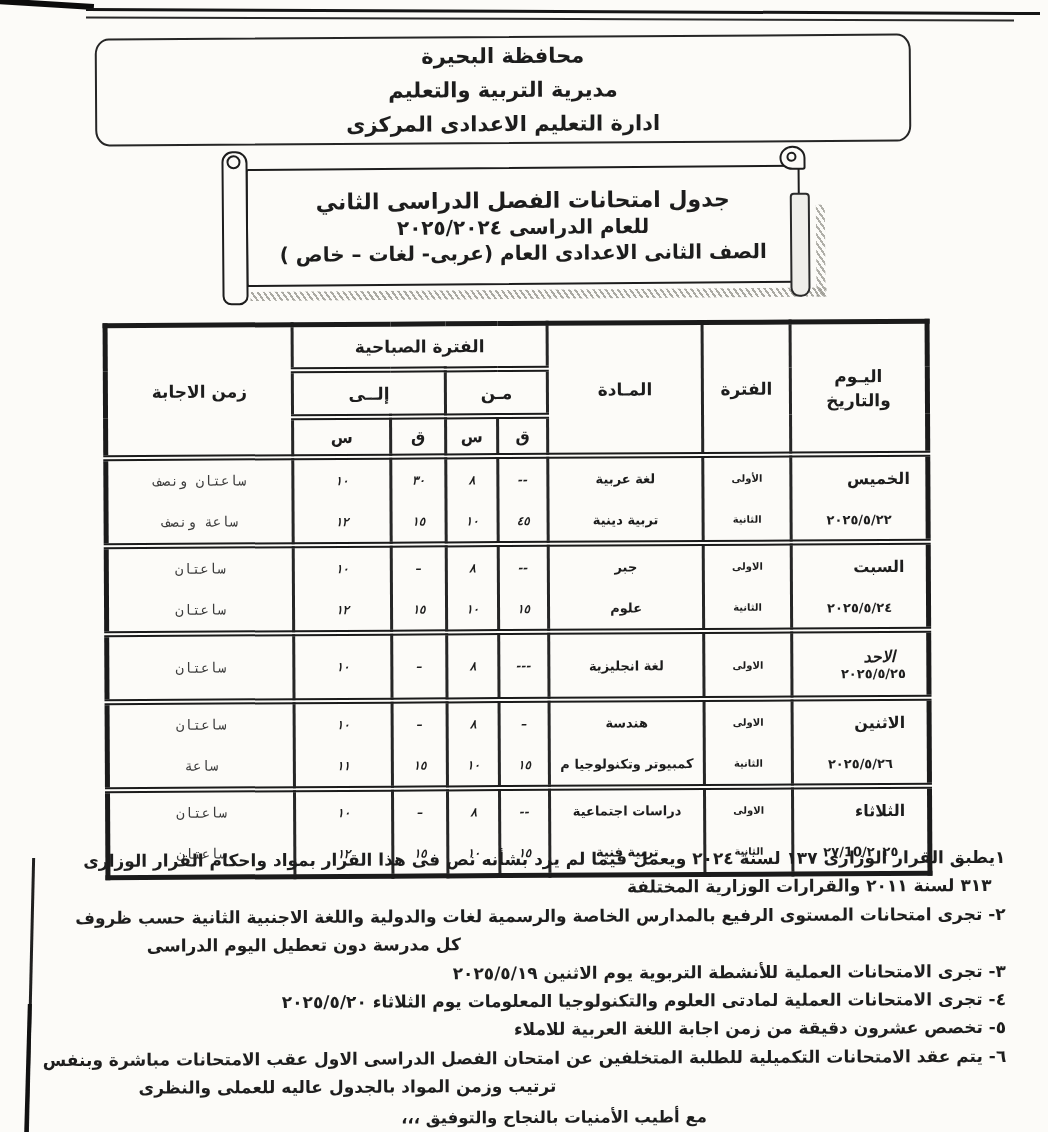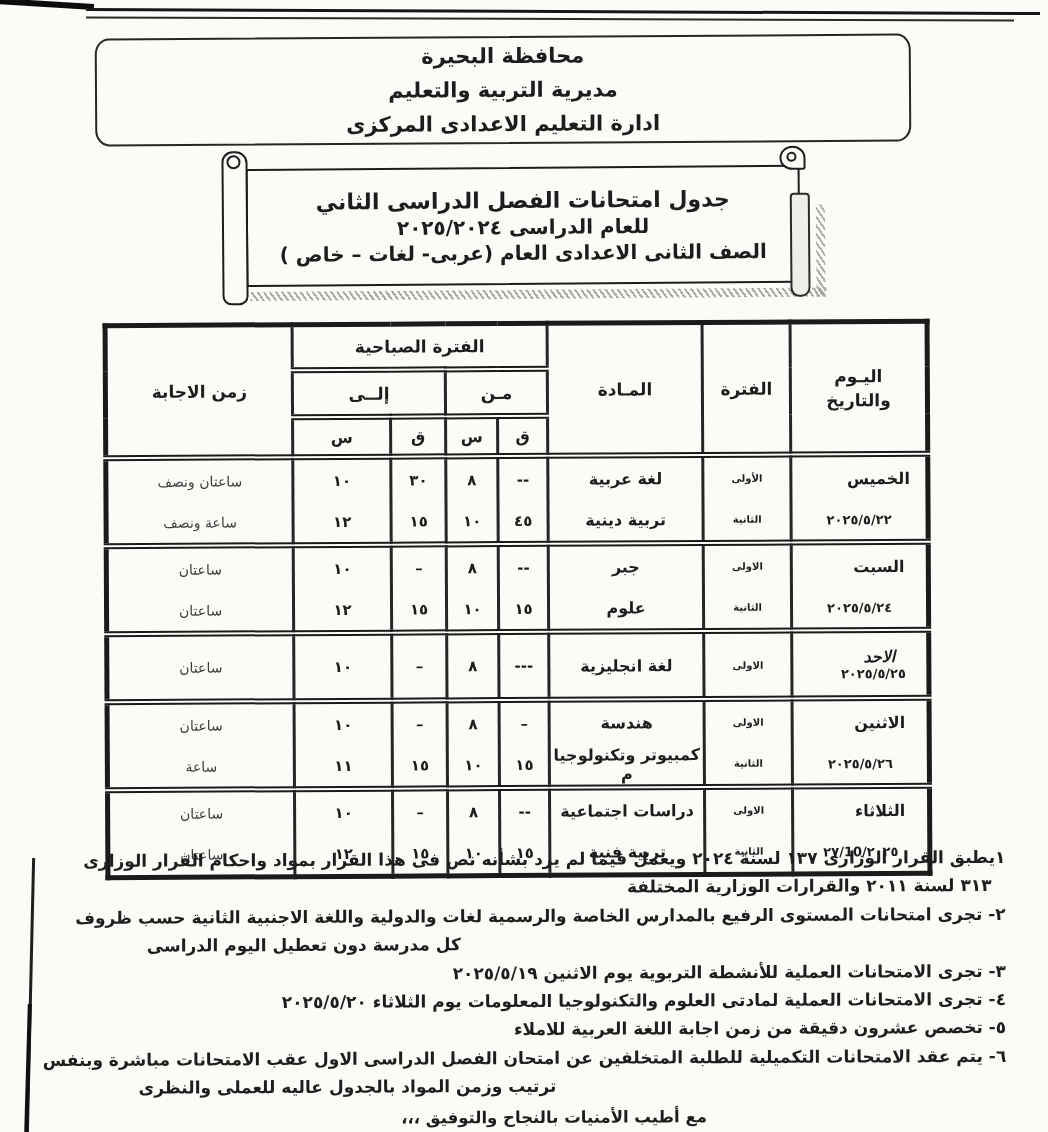--- a/index.html
+++ b/index.html
@@ -67,24 +67,24 @@
   .sched thead tr.hsub th{height:41px;}
   .sched thead tr.hsub2 th{height:34px;font-size:16px;}
   .sched .day-h div{line-height:24px;}
   .sched td div{display:flex;align-items:center;justify-content:center;}
   .l1,.l2{height:41px;}
   .dayname{height:42px;font-size:16px;padding-left:39px;}
   .daydate{height:40px;font-size:13px;}
   tr.single .l1{height:62px;}
   tr.single .dayname{height:33px;align-items:flex-end;font-style:italic;}
   tr.single .daydate{height:29px;align-items:flex-start;padding-left:27px;}
-  td.num div{font-size:15px;}
-  td.subj div{font-size:16px;}
+  td.num div{font-size:12px;font-style:italic;}
+  td.subj div{font-size:13px;}
   td.per div{font-size:10px;}
-  td.ans div{font-size:14px;font-weight:400;color:#3c3c3c;}
+  td.ans div{font-size:14px;font-weight:400;color:#3c3c3c;font-family:Liberation Mono, monospace;}
   
   .notes{position:absolute;right:42px;left:36px;top:845px;transform:rotate(-0.25deg);}
   .note{white-space:nowrap;font-size:17px;font-weight:700;line-height:28.4px;text-align:right;color:#1e1e1e;}
   .note.cont-sm{margin-right:14px;}
   .note.cont-lg{margin-right:545px;}
   .note.cont-md{margin-right:450px;}
   .closing{font-size:16.5px;font-weight:700;line-height:30px;text-align:center;margin:2px 150px 0 215px;white-space:nowrap;}
   
   .left-edge-line{position:absolute;left:29px;top:858px;width:3px;height:276px;background:#202020;transform:rotate(1.3deg);}
   .left-edge-faint{position:absolute;left:26px;top:1004px;width:4px;height:130px;background:#111;transform:rotate(1.6deg);}

